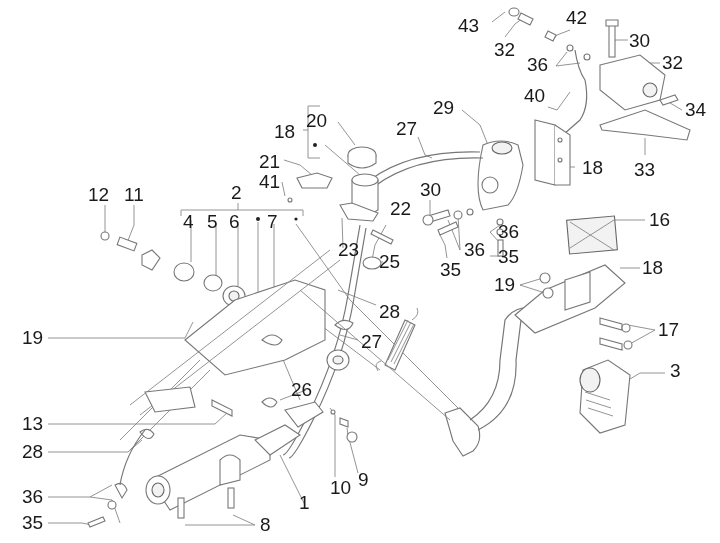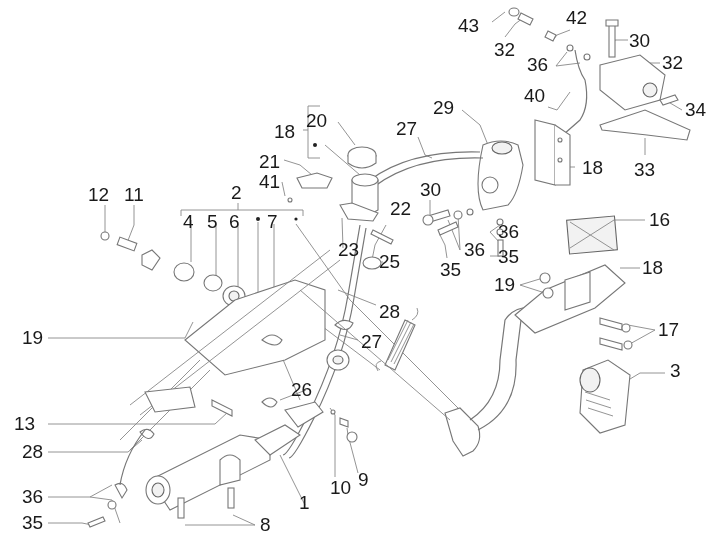--- a/index.html
+++ b/index.html
@@ -244,21 +244,21 @@
 <span class="lbl" style="left:670px;top:361px">3</span>
 <span class="lbl" style="left:183px;top:212px">4</span>
 <span class="lbl" style="left:207px;top:212px">5</span>
 <span class="lbl" style="left:229px;top:212px">6</span>
 <span class="lbl" style="left:267px;top:212px">7</span>
 <span class="lbl" style="left:260px;top:515px">8</span>
 <span class="lbl" style="left:358px;top:470px">9</span>
 <span class="lbl" style="left:330px;top:478px">10</span>
 <span class="lbl" style="left:124px;top:185px">11</span>
 <span class="lbl" style="left:88px;top:185px">12</span>
-<span class="lbl" style="left:14px;top:414px">13</span>
+<span class="lbl" style="left:22px;top:414px">13</span>
 <span class="lbl" style="left:22px;top:328px">19</span>
 <span class="lbl" style="left:642px;top:258px">18</span>
 <span class="lbl" style="left:649px;top:210px">16</span>
 <span class="lbl" style="left:658px;top:320px">17</span>
 <span class="lbl" style="left:494px;top:275px">19</span>
 <span class="lbl" style="left:274px;top:122px">18</span>
 <span class="lbl" style="left:306px;top:111px">20</span>
 <span class="lbl" style="left:259px;top:152px">21</span>
 <span class="lbl" style="left:390px;top:199px">22</span>
 <span class="lbl" style="left:338px;top:240px">23</span>

